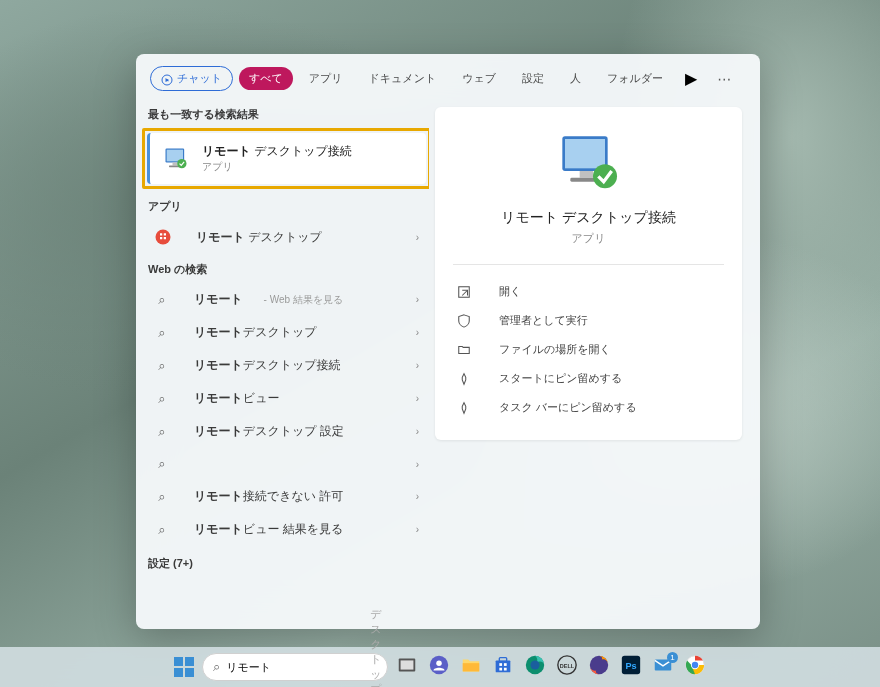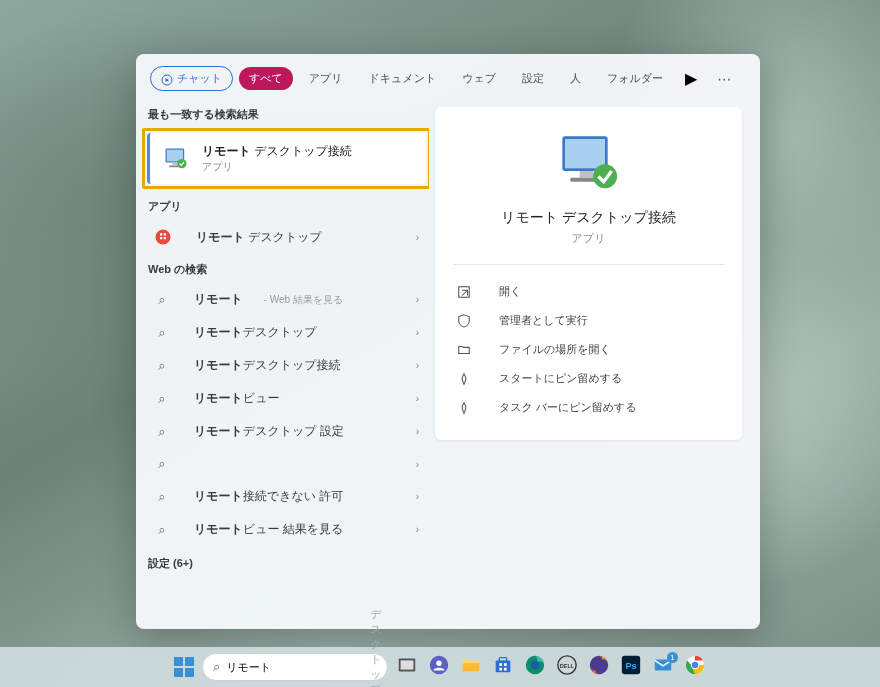--- a/index.html
+++ b/index.html
@@ -252,21 +252,21 @@
         <span class="search-icon-sm">⌕</span>
         <span><b>リモート</b><span>接続できない 許可</span></span>
         <span class="chev">›</span>
       </div>
       <div class="list-item">
         <span class="search-icon-sm">⌕</span>
         <span><b>リモート</b><span>ビュー 結果を見る</span></span>
         <span class="chev">›</span>
       </div>
 
-      <div class="section-label" style="margin-top:10px">設定 (6+)</div>
+      <div class="section-label" style="margin-top:10px">設定 (7+)</div>
     </div>
 
     <div class="right-col">
       <div class="preview-card">
         <svg class="preview-icon-large" viewBox="0 0 48 48">
           <rect x="4" y="4" width="34" height="26" rx="2" fill="#3a7bc8"></rect>
           <rect x="6" y="6" width="30" height="22" fill="#a8d0f0"></rect>
           <rect x="17" y="30" width="10" height="5" fill="#c0c0c0"></rect>
           <rect x="10" y="35" width="24" height="3" rx="1" fill="#888"></rect>
           <circle cx="36" cy="34" r="9" fill="#4caf50"></circle>

